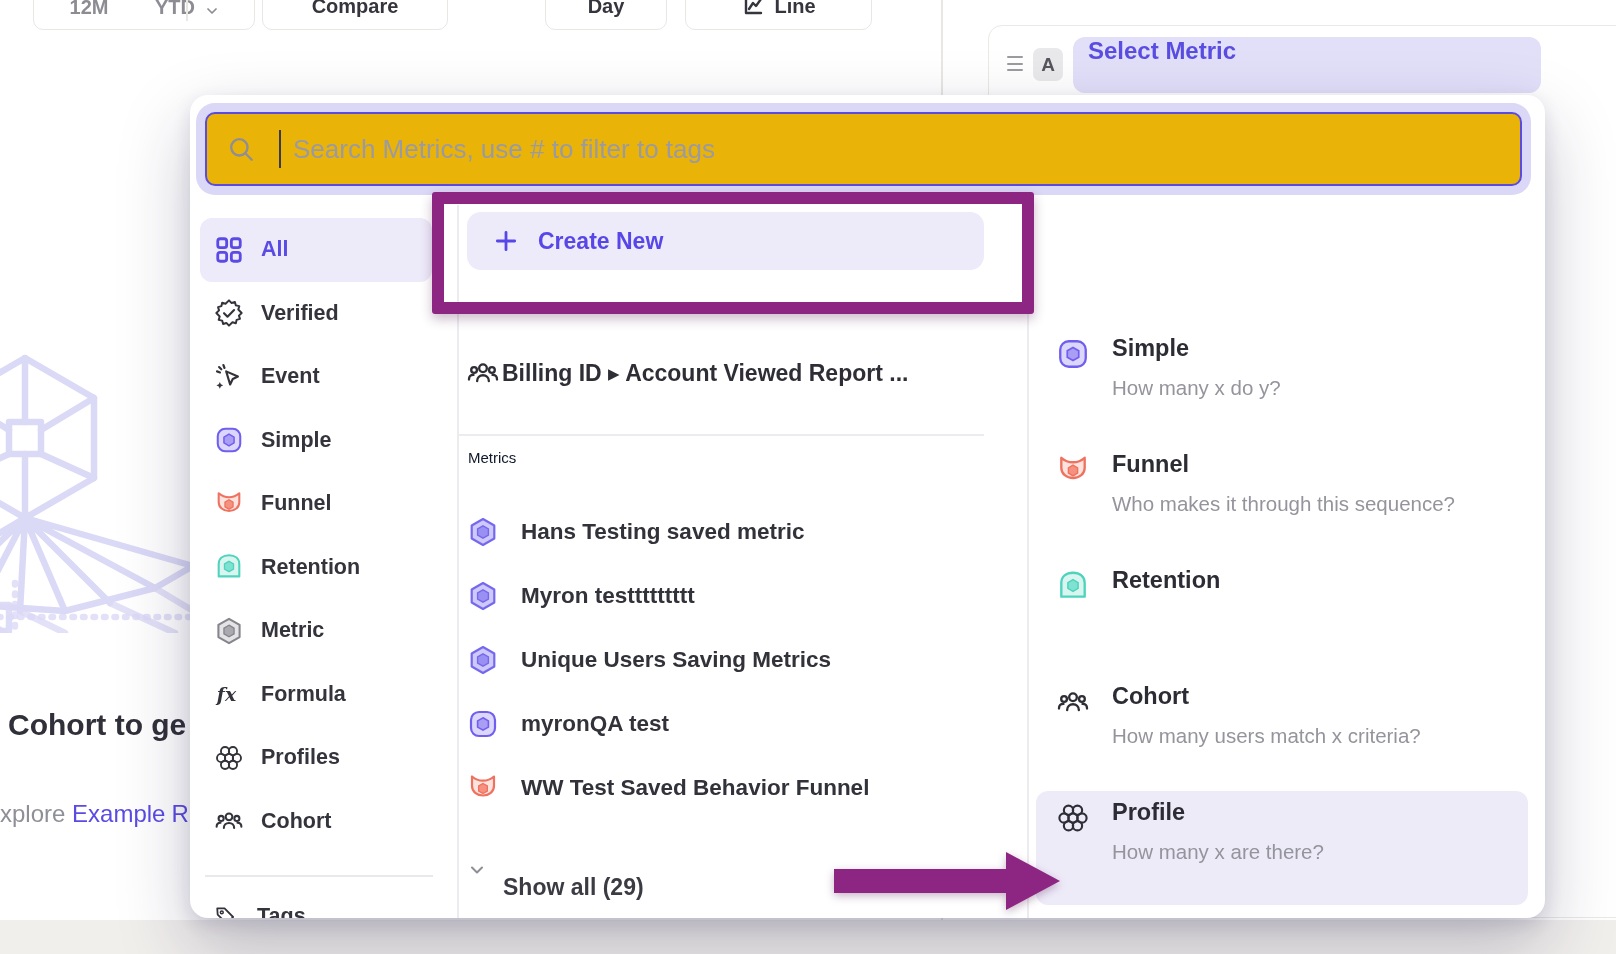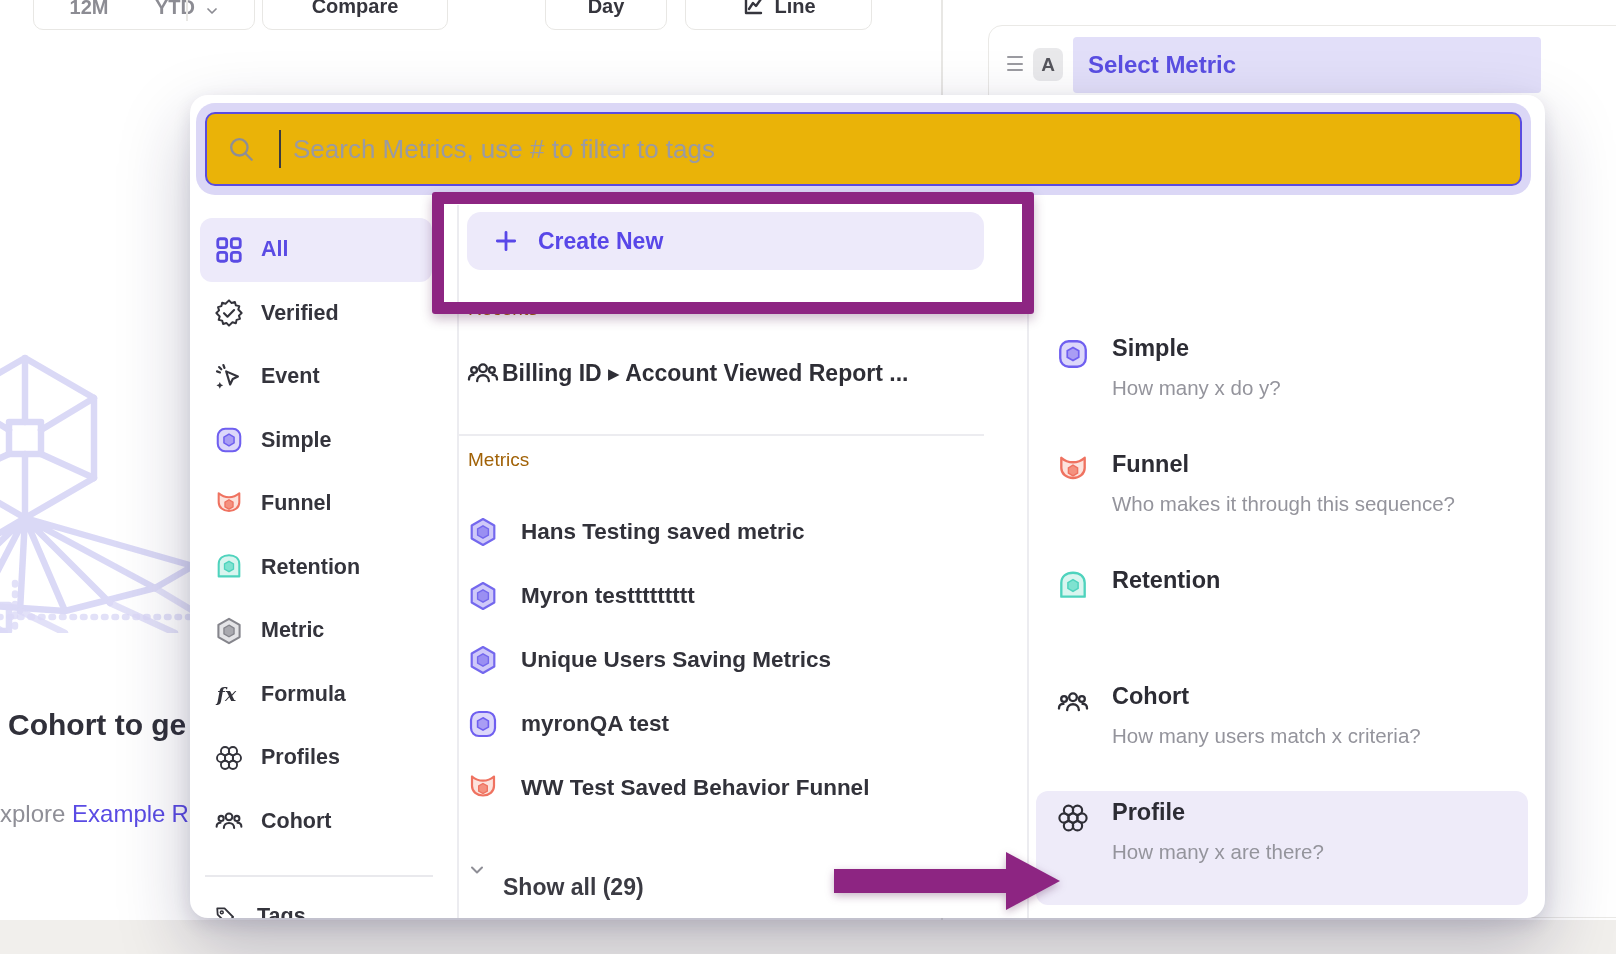--- a/index.html
+++ b/index.html
@@ -22,22 +22,22 @@
     position:absolute;left:988px;top:25px;width:700px;height:893px;background:#fff;
     border:1.5px solid #eae9e6;border-radius:14px;box-sizing:border-box;
   }
   .drag-handle{position:absolute;left:18px;top:30px;width:16px;}
   .drag-handle span{display:block;height:2.2px;background:#9b9ba1;margin-bottom:4.4px;border-radius:2px;}
   .qbadge{
     position:absolute;left:44px;top:22px;width:30px;height:33px;background:#e9e9eb;border-radius:7px;
     display:flex;align-items:center;justify-content:center;font-size:19px;font-weight:700;color:#55555c;
   }
   .select-pill{
-    position:absolute;left:84px;top:11px;width:468px;height:56px;background:#e2dff9;border-radius:4px;
-    display:flex;align-items:center;padding-left:15px;box-sizing:border-box;
+    position:absolute;left:84px;top:11px;width:468px;height:56px;background:#e2dff9;border-radius:12px;
+    display:flex;align-items:flex-start;padding-left:15px;box-sizing:border-box;
     font-size:24px;font-weight:600;color:#5a4ee2;
   }
   
   .wireframe{position:absolute;left:-75px;top:333px;}
   .empty-headline{position:absolute;left:8px;top:708px;font-size:30px;font-weight:700;color:#30303a;white-space:nowrap;}
   .empty-hint{position:absolute;left:0px;top:768px;font-size:24px;white-space:nowrap;margin-top:32px;}
   .empty-hint .pre{color:#8f8f97;}
   .empty-hint .lnk{color:#5a4be4;}
   
   .panel{
@@ -63,21 +63,21 @@
   .side-row.sel{background:#edeafa;width:232px;}
   .side-row.sel .lbl{color:#5a4be4;}
   .side-div{position:absolute;left:15px;top:780px;width:228px;height:1.5px;background:#e9e9ed;}
   .side-clipped{position:absolute;left:10px;top:790px;width:250px;}
   
   .create-btn{
     position:absolute;left:277px;top:117px;width:517px;height:58px;background:#edeafa;border-radius:14px;
     display:flex;align-items:center;gap:19px;padding-left:26px;box-sizing:border-box;
     font-size:23px;font-weight:600;color:#5847e8;
   }
-  .sect-label{position:absolute;font-size:19px;color:#a16207;font-weight:500;}
+  .sect-label{position:absolute;font-size:15px;color:#0f172a;font-weight:500;}
   .recent-row{position:absolute;left:276px;top:261px;display:flex;align-items:center;gap:2px;}
   .recent-row .txt{font-size:23px;font-weight:600;color:#2e2e36;white-space:nowrap;}
   .mid-div{position:absolute;left:267px;top:339px;width:527px;height:1.5px;background:#ececf0;}
   .mlist{position:absolute;left:277px;top:405px;width:530px;}
   .mrow{height:64px;display:flex;align-items:center;gap:22px;}
   .mrow .txt{font-size:22.5px;font-weight:600;color:#32323a;white-space:nowrap;}
   .show-all{position:absolute;left:277px;top:743px;display:flex;align-items:center;gap:16px;}
   .show-all .txt{font-size:23px;font-weight:600;color:#3b3b43;margin-top:36px;}
   
   .type-hl{position:absolute;left:846px;top:696px;width:492px;height:114px;background:#eeebf9;border-radius:12px;}

